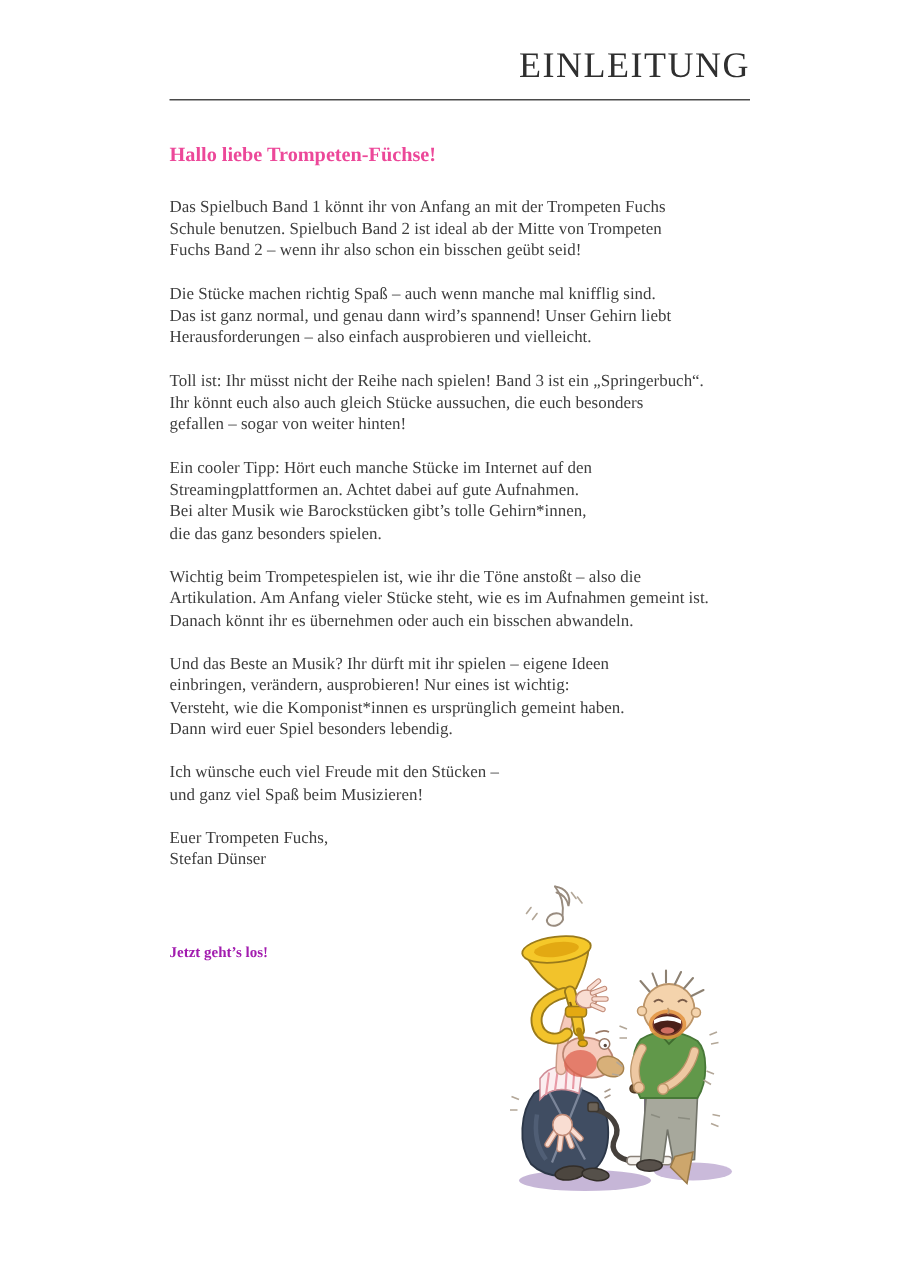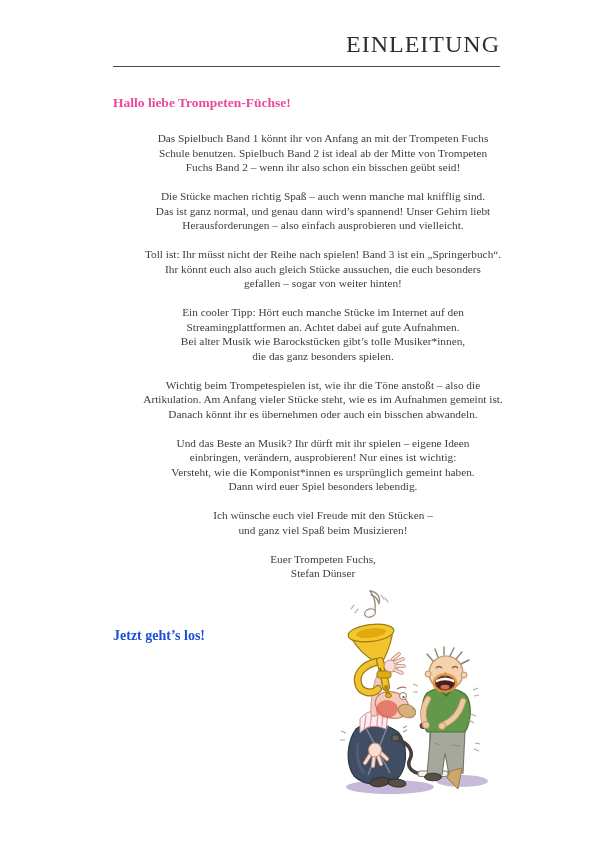--- a/index.html
+++ b/index.html
@@ -40,29 +40,28 @@
     line-height:16px;
     font-weight:bold;
     color:#ec4899;
   }
   .para{
     margin:0 0 14.5px 0;
     font-size:11.3px;
     line-height:14.5px;
     white-space:pre;
     color:#3e3e3e;
-    text-align:center;
   }
   .signature{margin-bottom:4px;}
   .closing{
     margin:46px 0 0 0;
-    font-size:14px;
+    font-size:10px;
     line-height:17px;
     font-weight:bold;
-    color:#1d4ed8;
+    color:#a21caf;
     white-space:pre;
   }
   .illustration{
     position:absolute;
     left:330px;top:583px;
     width:170px;height:215px;
   }
 </style>
 </head>
 <body>
@@ -76,21 +75,21 @@
 Schule benutzen. Spielbuch Band 2 ist ideal ab der Mitte von Trompeten
 Fuchs Band 2 – wenn ihr also schon ein bisschen geübt seid!</p>
     <p class="para">Die Stücke machen richtig Spaß – auch wenn manche mal knifflig sind.
 Das ist ganz normal, und genau dann wird’s spannend! Unser Gehirn liebt
 Herausforderungen – also einfach ausprobieren und vielleicht.</p>
     <p class="para">Toll ist: Ihr müsst nicht der Reihe nach spielen! Band 3 ist ein „Springerbuch“.
 Ihr könnt euch also auch gleich Stücke aussuchen, die euch besonders
 gefallen – sogar von weiter hinten!</p>
     <p class="para">Ein cooler Tipp: Hört euch manche Stücke im Internet auf den
 Streamingplattformen an. Achtet dabei auf gute Aufnahmen.
-Bei alter Musik wie Barockstücken gibt’s tolle Musiker*innen,
+Bei alter Musik wie Barockstücken gibt’s tolle Gehirn*innen,
 die das ganz besonders spielen.</p>
     <p class="para">Wichtig beim Trompetespielen ist, wie ihr die Töne anstoßt – also die
 Artikulation. Am Anfang vieler Stücke steht, wie es im Aufnahmen gemeint ist.
 Danach könnt ihr es übernehmen oder auch ein bisschen abwandeln.</p>
     <p class="para">Und das Beste an Musik? Ihr dürft mit ihr spielen – eigene Ideen
 einbringen, verändern, ausprobieren! Nur eines ist wichtig:
 Versteht, wie die Komponist*innen es ursprünglich gemeint haben.
 Dann wird euer Spiel besonders lebendig.</p>
     <p class="para">Ich wünsche euch viel Freude mit den Stücken –
 und ganz viel Spaß beim Musizieren!</p>

